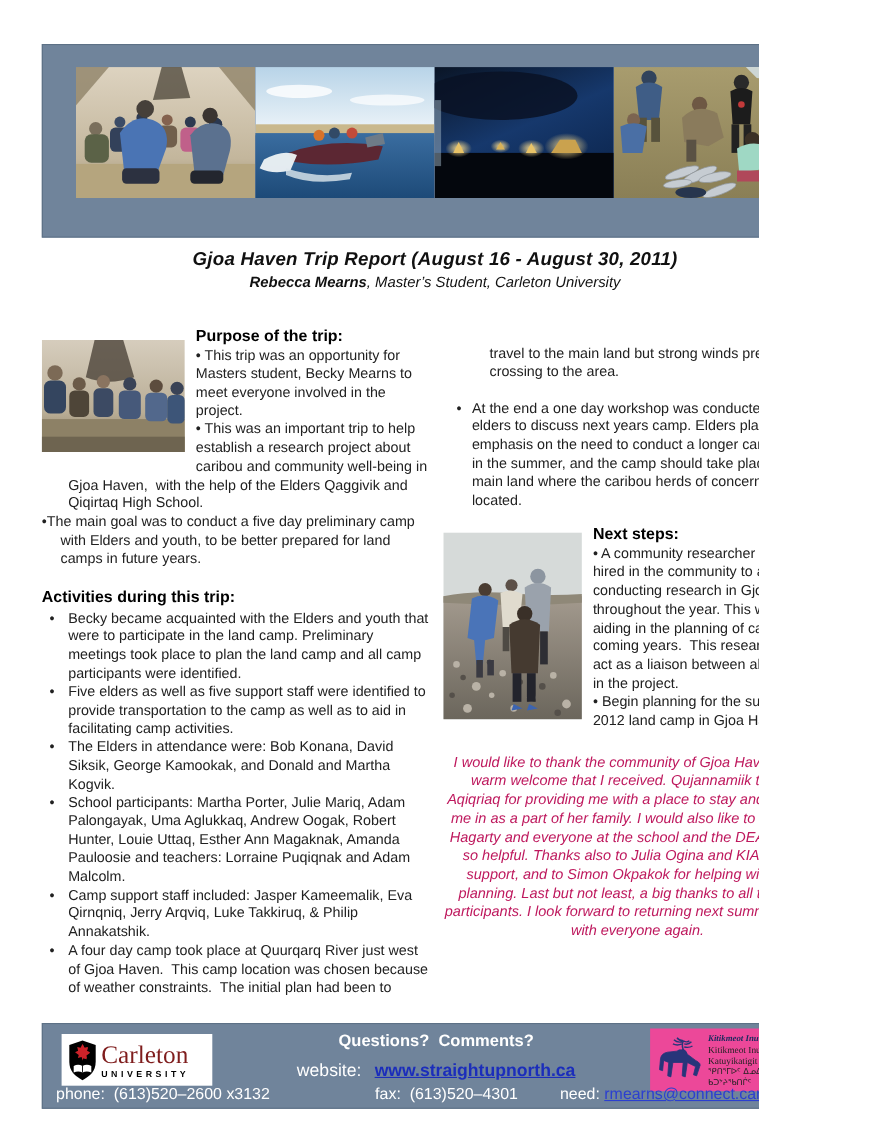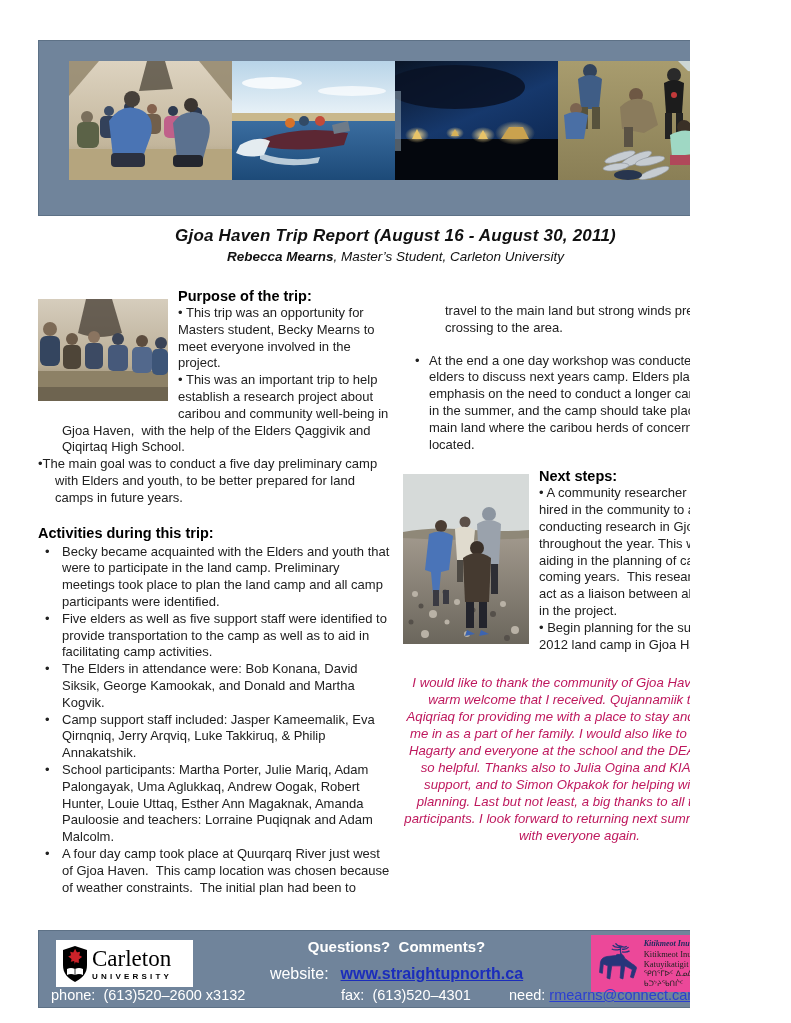--- a/index.html
+++ b/index.html
@@ -19,21 +19,21 @@
   .bphoto { width:163px; height:119px; overflow:hidden; }
   .bphoto svg { display:block; }
 
   
   .title-block { position:absolute; left:0; top:226px; width:791px; text-align:center; }
   .doc-title { font-size:17px; font-weight:bold; font-style:italic; color:#111; letter-spacing:0.2px; }
   .doc-subtitle { margin-top:3px; font-size:13.5px; font-style:italic; color:#111; }
   .doc-subtitle b { font-weight:bold; }
 
   
-  .col { position:absolute; top:287px; width:353px; font-size:13px; line-height:16.8px; }
+  .col { position:absolute; top:297px; width:353px; font-size:13px; line-height:16.8px; }
   .col-left  { left:38px; }
   .col-right { left:403px; }
 
   h3.sec { font-size:14.5px; font-weight:bold; color:#000; line-height:18px; }
 
   .float-img { float:left; }
   .purpose-img { width:130px; height:102px; margin:12px 10px 6px 0; }
   .nextsteps-img { width:126px; height:170px; margin:7px 10px 4px 0; }
   .float-img svg { display:block; }
 
@@ -61,21 +61,21 @@
   
   .footer {
     position:absolute; left:38px; top:930px; width:715px; height:78px;
     background:#70849B; border:1px solid #5d7186;
   }
   .carleton-box {
     position:absolute; left:17px; top:9px; width:137px; height:47px;
     background:#ffffff; display:flex; align-items:center; padding:2px 4px 2px 6px;
   }
   .carleton-text { margin-left:4px; }
-  .carleton-name { font-family:"Liberation Serif", serif; font-size:23px; color:#000000; line-height:24px; }
+  .carleton-name { font-family:"Liberation Serif", serif; font-size:23px; color:#7f1d1d; line-height:24px; }
   .carleton-univ { font-size:8px; font-weight:bold; letter-spacing:3.2px; color:#000; margin-top:1px; }
 
   .footer-center { position:absolute; left:170px; width:375px; top:7px; text-align:center; }
   .fc-questions { color:#ffffff; font-weight:bold; font-size:15px; }
   .fc-site { margin-top:10px; color:#ffffff; font-size:16px; }
   .fc-site .lbl { margin-right:12px; }
   a.weblink, .weblink {
     color:#1b2dbb; font-weight:bold; text-decoration:underline; cursor:pointer;
   }
   .kia-box {
@@ -301,22 +301,22 @@
     <p class="ib"><span class="dot"></span><span class="pre">This trip was an opportunity for Masters student, Becky Mearns to meet everyone involved in the project.</span></p>
     <p class="ib"><span class="dot"></span><span class="pre">This was an important trip to help establish a research project about caribou and community well-being in Gjoa Haven,  with the help of the Elders Qaggivik and Qiqirtaq High School.</span></p>
     <p class="hang"><span class="dot"></span><span class="pre">The main goal was to conduct a five day preliminary camp with Elders and youth, to be better prepared for land camps in future years.</span></p>
 
     <div style="height:17px"></div>
     <h3 class="sec"><span>Activities during this trip:</span></h3>
     <ul class="blist">
       <li><span class="pre">Becky became acquainted with the Elders and youth that were to participate in the land camp. Preliminary meetings took place to plan the land camp and all camp participants were identified.</span></li>
       <li><span class="pre">Five elders as well as five support staff were identified to provide transportation to the camp as well as to aid in facilitating camp activities.</span></li>
       <li><span class="pre">The Elders in attendance were: Bob Konana, David Siksik, George Kamookak, and Donald and Martha Kogvik.</span></li>
+      <li><span class="pre">School participants: Martha Porter, Julie Mariq, Adam Palongayak, Uma Aglukkaq, Andrew Oogak, Robert Hunter, Louie Uttaq, Esther Ann Magaknak, Amanda Pauloosie and teachers: Lorraine Puqiqnak and Adam Malcolm.</span></li>
       <li><span class="pre">Camp support staff included: Jasper Kameemalik, Eva Qirnqniq, Jerry Arqviq, Luke Takkiruq, &amp; Philip Annakatshik.</span></li>
-      <li><span class="pre">School participants: Martha Porter, Julie Mariq, Adam Palongayak, Uma Aglukkaq, Andrew Oogak, Robert Hunter, Louie Uttaq, Esther Ann Magaknak, Amanda Pauloosie and teachers: Lorraine Puqiqnak and Adam Malcolm.</span></li>
       <li><span class="pre">A four day camp took place at Quurqarq River just west of Gjoa Haven.  This camp location was chosen because of weather constraints.  The initial plan had been to</span></li>
     </ul>
   </div>
 
   <div class="col col-right">
     <p class="cont"><span class="pre">travel to the main land but strong winds prevented crossing to the area.</span></p>
     <ul class="blist rcol">
       <li><span class="pre">At the end a one day workshop was conducted with the elders to discuss next years camp. Elders placed emphasis on the need to conduct a longer camp, earlier in the summer, and the camp should take place on the main land where the caribou herds of concern are located.</span></li>
     </ul>
 

